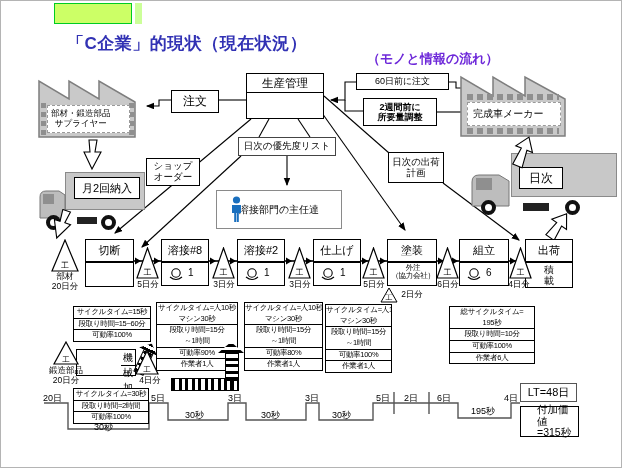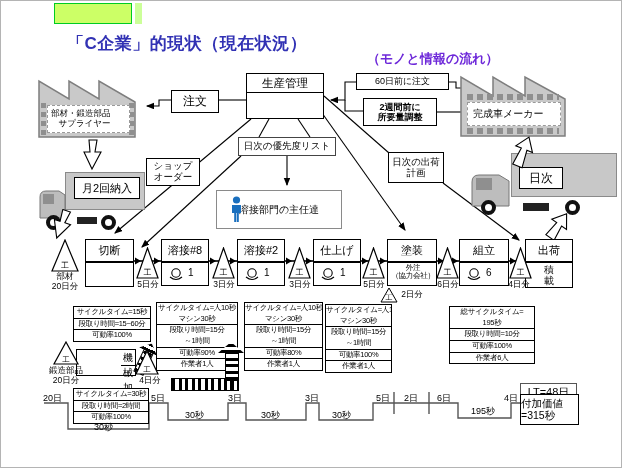--- a/index.html
+++ b/index.html
@@ -93,21 +93,21 @@
     </g>
   </svg>
 
   <div class="abs z2" style="left:36px;top:74px;">
     <svg width="102" height="64" viewBox="0 0 102 64">
       <polygon points="2,62 2,6 32,24 32,6 62,24 62,6 98,27 98,62" fill="#c9c9c9" stroke="#7e7e7e" stroke-width="1.5"></polygon>
     </svg>
   </div>
   <div class="dashcol" style="left:40px;top:100px;height:34px;"></div>
   <div class="dashcol" style="left:128px;top:100px;height:34px;"></div>
-  <div class="fact-label pre" style="left:46px;top:104px;width:83px;height:28px;font-size:8.5px;padding-left:3px;text-align:right;">部材・鍛造部品
+  <div class="fact-label pre" style="left:46px;top:104px;width:83px;height:28px;font-size:8.5px;padding-left:3px;text-align:center;">部材・鍛造部品
 サプライヤー</div>
 
   <div class="abs z2" style="left:458px;top:70px;">
     <svg width="110" height="67" viewBox="0 0 110 67">
       <polygon points="2,65 2,6 34,25 34,6 66,25 66,6 106,28 106,65" fill="#c9c9c9" stroke="#7e7e7e" stroke-width="1.5"></polygon>
     </svg>
   </div>
   <div class="dashband" style="left:466px;top:93px;width:92px;"></div>
   <div class="dashband" style="left:466px;top:127px;width:92px;"></div>
   <div class="fact-label" style="left:466px;top:101px;width:94px;height:24px;font-size:10px;padding-left:5px;">完成車メーカー</div>
@@ -397,18 +397,18 @@
   <div class="lab" style="left:503px;top:391px;">4日</div>
   <div class="lab" style="left:93px;top:420px;">30秒</div>
   <div class="lab" style="left:184px;top:408px;">30秒</div>
   <div class="lab" style="left:260px;top:408px;">30秒</div>
   <div class="lab" style="left:331px;top:408px;">30秒</div>
   <div class="lab" style="left:470px;top:404px;">195秒</div>
 
   <div class="box" style="left:519px;top:382px;width:57px;height:19px;font-size:11px;border:1.5px solid #555;z-index:3;">
     <span>LT=48日</span>
   </div>
-  <div class="box" style="left:519px;top:393px;width:59px;height:31px;font-size:10.5px;z-index:3;justify-content:flex-start;padding-left:0;">
+  <div class="box" style="left:519px;top:405px;width:59px;height:31px;font-size:10.5px;z-index:3;justify-content:flex-start;padding-left:16px;">
     <span class="pre" style="text-align:left;">付加価値
 =315秒</span>
   </div>
 
 </div>
 
 </body></html>

